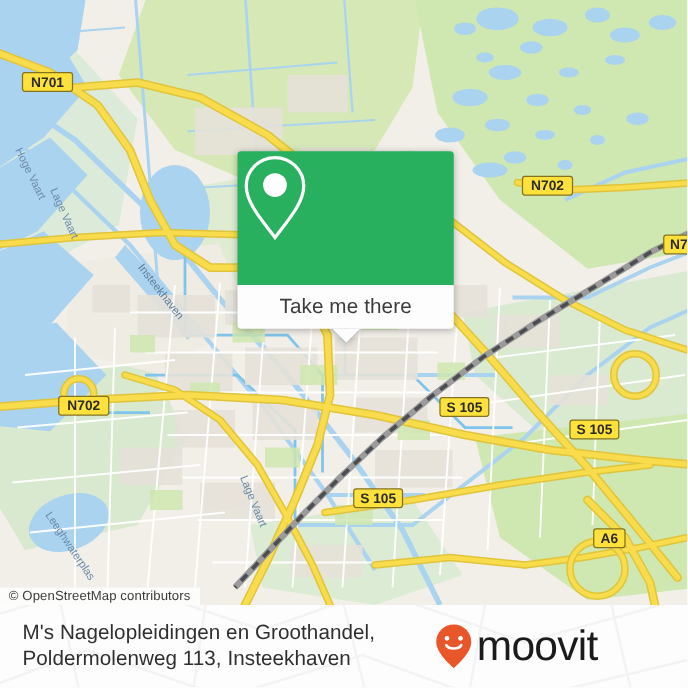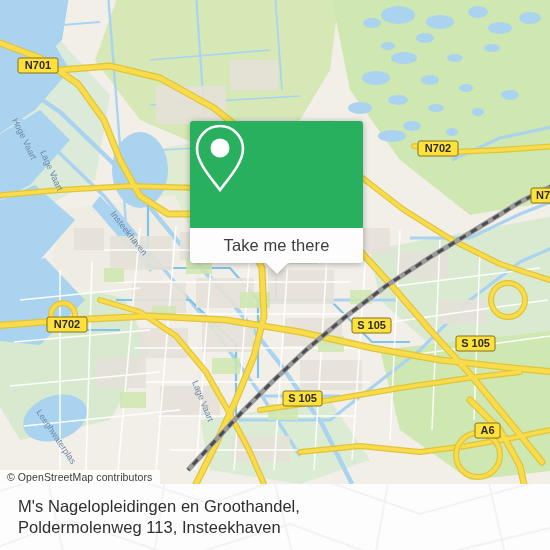--- a/index.html
+++ b/index.html
@@ -319,15 +319,24 @@
         <path d="M265,-10 L300,130"></path>
           <path d="M395,-10 L370,130"></path>
         <path d="M480,-10 L512,130"></path>
       </g>
     </svg>
     <div id="footer-inner">
       <div id="place-text">
         <span>M's Nagelopleidingen en Groothandel,</span>
         <span>Poldermolenweg 113, Insteekhaven</span>
       </div>
+      <div id="moovit-logo">
+        <svg width="30" height="38" viewBox="0 0 30 38">
+          <path d="M15 1.5 C7.2 1.5 1 7.7 1 15.4 C1 24.5 12 33.5 15 36.5 C18 33.5 29 24.5 29 15.4 C29 7.7 22.8 1.5 15 1.5 Z" fill="#e8562a"></path>
+          <circle cx="9.6" cy="12.6" r="1.9" fill="#ffffff"></circle>
+          <circle cx="20.4" cy="12.6" r="1.9" fill="#ffffff"></circle>
+          <path d="M9 18.2 C11 21.6 19 21.6 21 18.2" stroke="#ffffff" stroke-width="2.1" fill="none" stroke-linecap="round"></path>
+        </svg>
+        <span id="moovit-wordmark">moovit</span>
+      </div>
     </div>
   </div>
 </div>
 
 </body></html>

